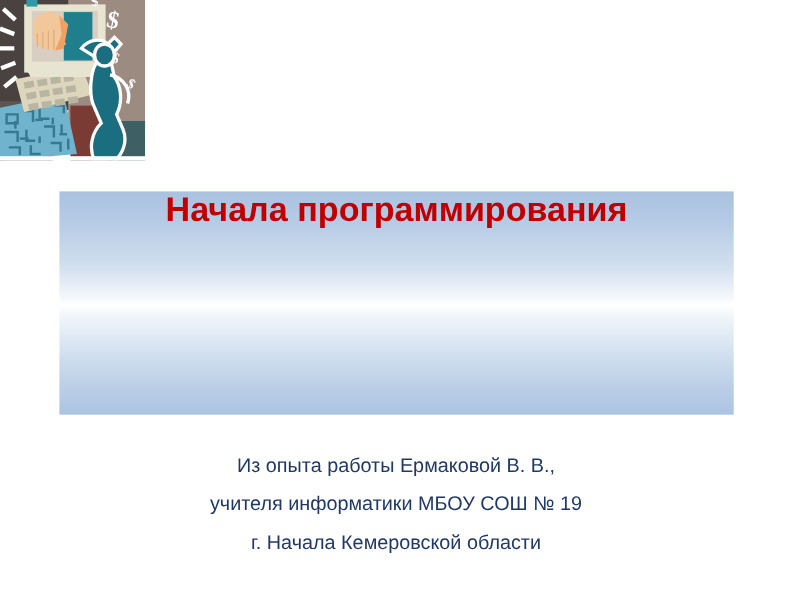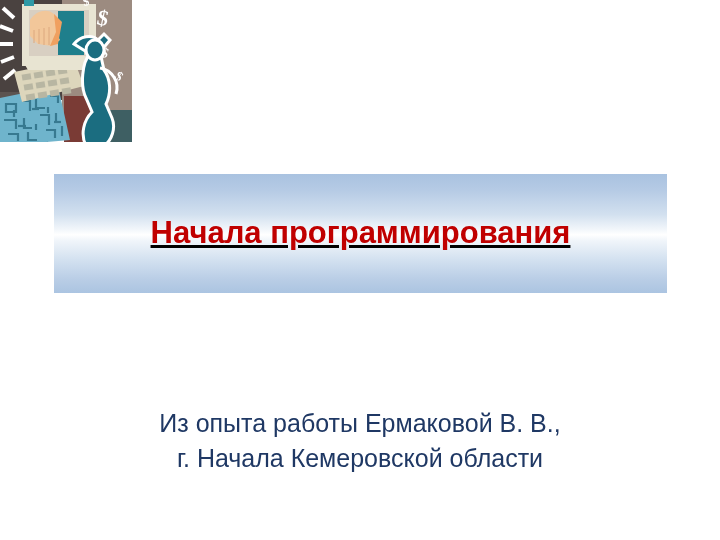--- a/index.html
+++ b/index.html
@@ -36,55 +36,54 @@
   .clipart svg {
     display: block;
   }
 
   
   .title-band {
     position: absolute;
     left: 54px;
     top: 174px;
     width: 613px;
-    height: 119px;
+    height: 203px;
     background: linear-gradient(to bottom,
         #a9c2e0 0%,
         #b6cbe5 14%,
         #d2e0ef 34%,
         #f3f7fb 47%,
         #ffffff 51%,
         #f0f5fa 56%,
         #d3e1f0 72%,
         #bacee6 88%,
         #abc4e1 100%);
     display: flex;
-    align-items: center;
+    align-items: flex-start;
     justify-content: center;
-    text-decoration: underline;
   }
   .title-text {
     color: #c00000;
     font-size: 31px;
     font-weight: bold;
     letter-spacing: 0px;
     line-height: 1.1;
     text-align: center;
     white-space: nowrap;
   }
 
   
   .subtitle {
     position: absolute;
     left: 60px;
     top: 406px;
     width: 600px;
     text-align: center;
     color: #1f3864;
-    font-size: 25px;
+    font-size: 18px;
     line-height: 35px;
     font-weight: normal;
   }
   .subtitle-line {
     display: block;
     white-space: nowrap;
   }
 </style>
 </head>
 <body>
@@ -188,16 +187,17 @@
       <rect x="0" y="142" width="132" height="4" fill="#ffffff"></rect>
     </svg>
   </div>
 
   <div class="title-band">
     <div class="title-text">Начала программирования</div>
   </div>
 
   <div class="subtitle">
     <span class="subtitle-line">Из опыта работы Ермаковой В. В.,</span>
+    <span class="subtitle-line">учителя информатики МБОУ СОШ № 19</span>
     <span class="subtitle-line">г. Начала Кемеровской области</span>
   </div>
 
 </div>
 
 </body></html>

